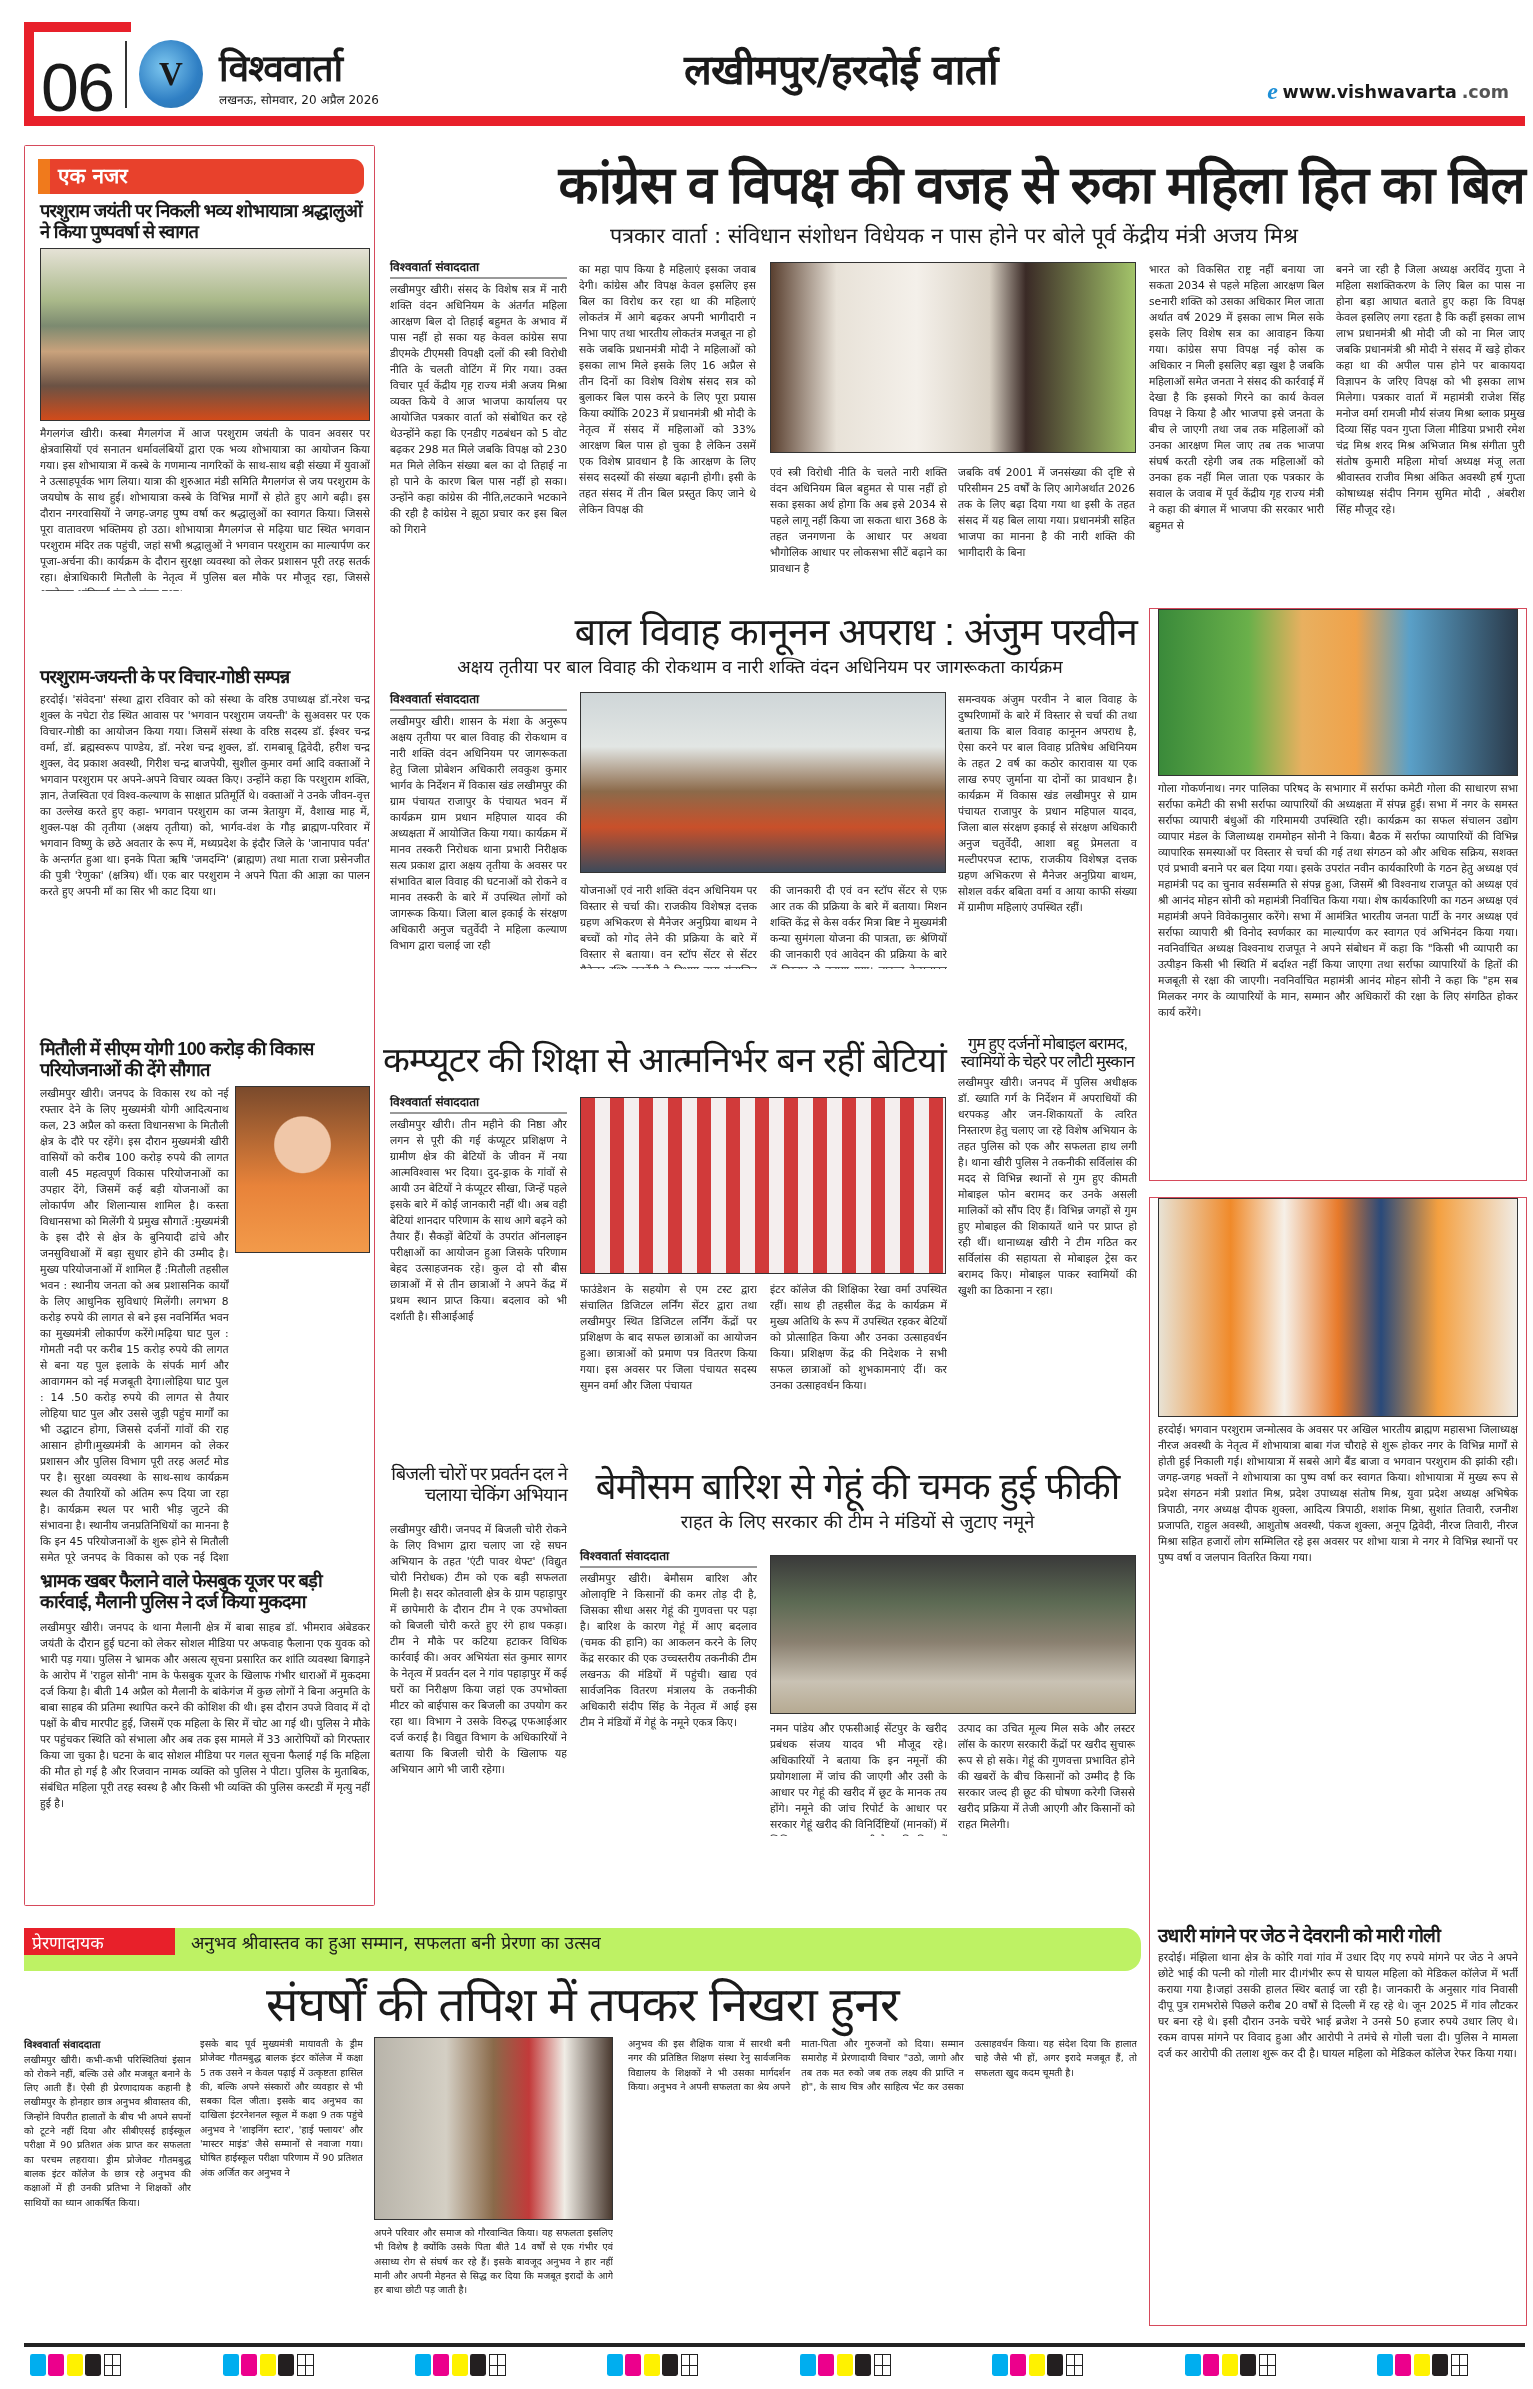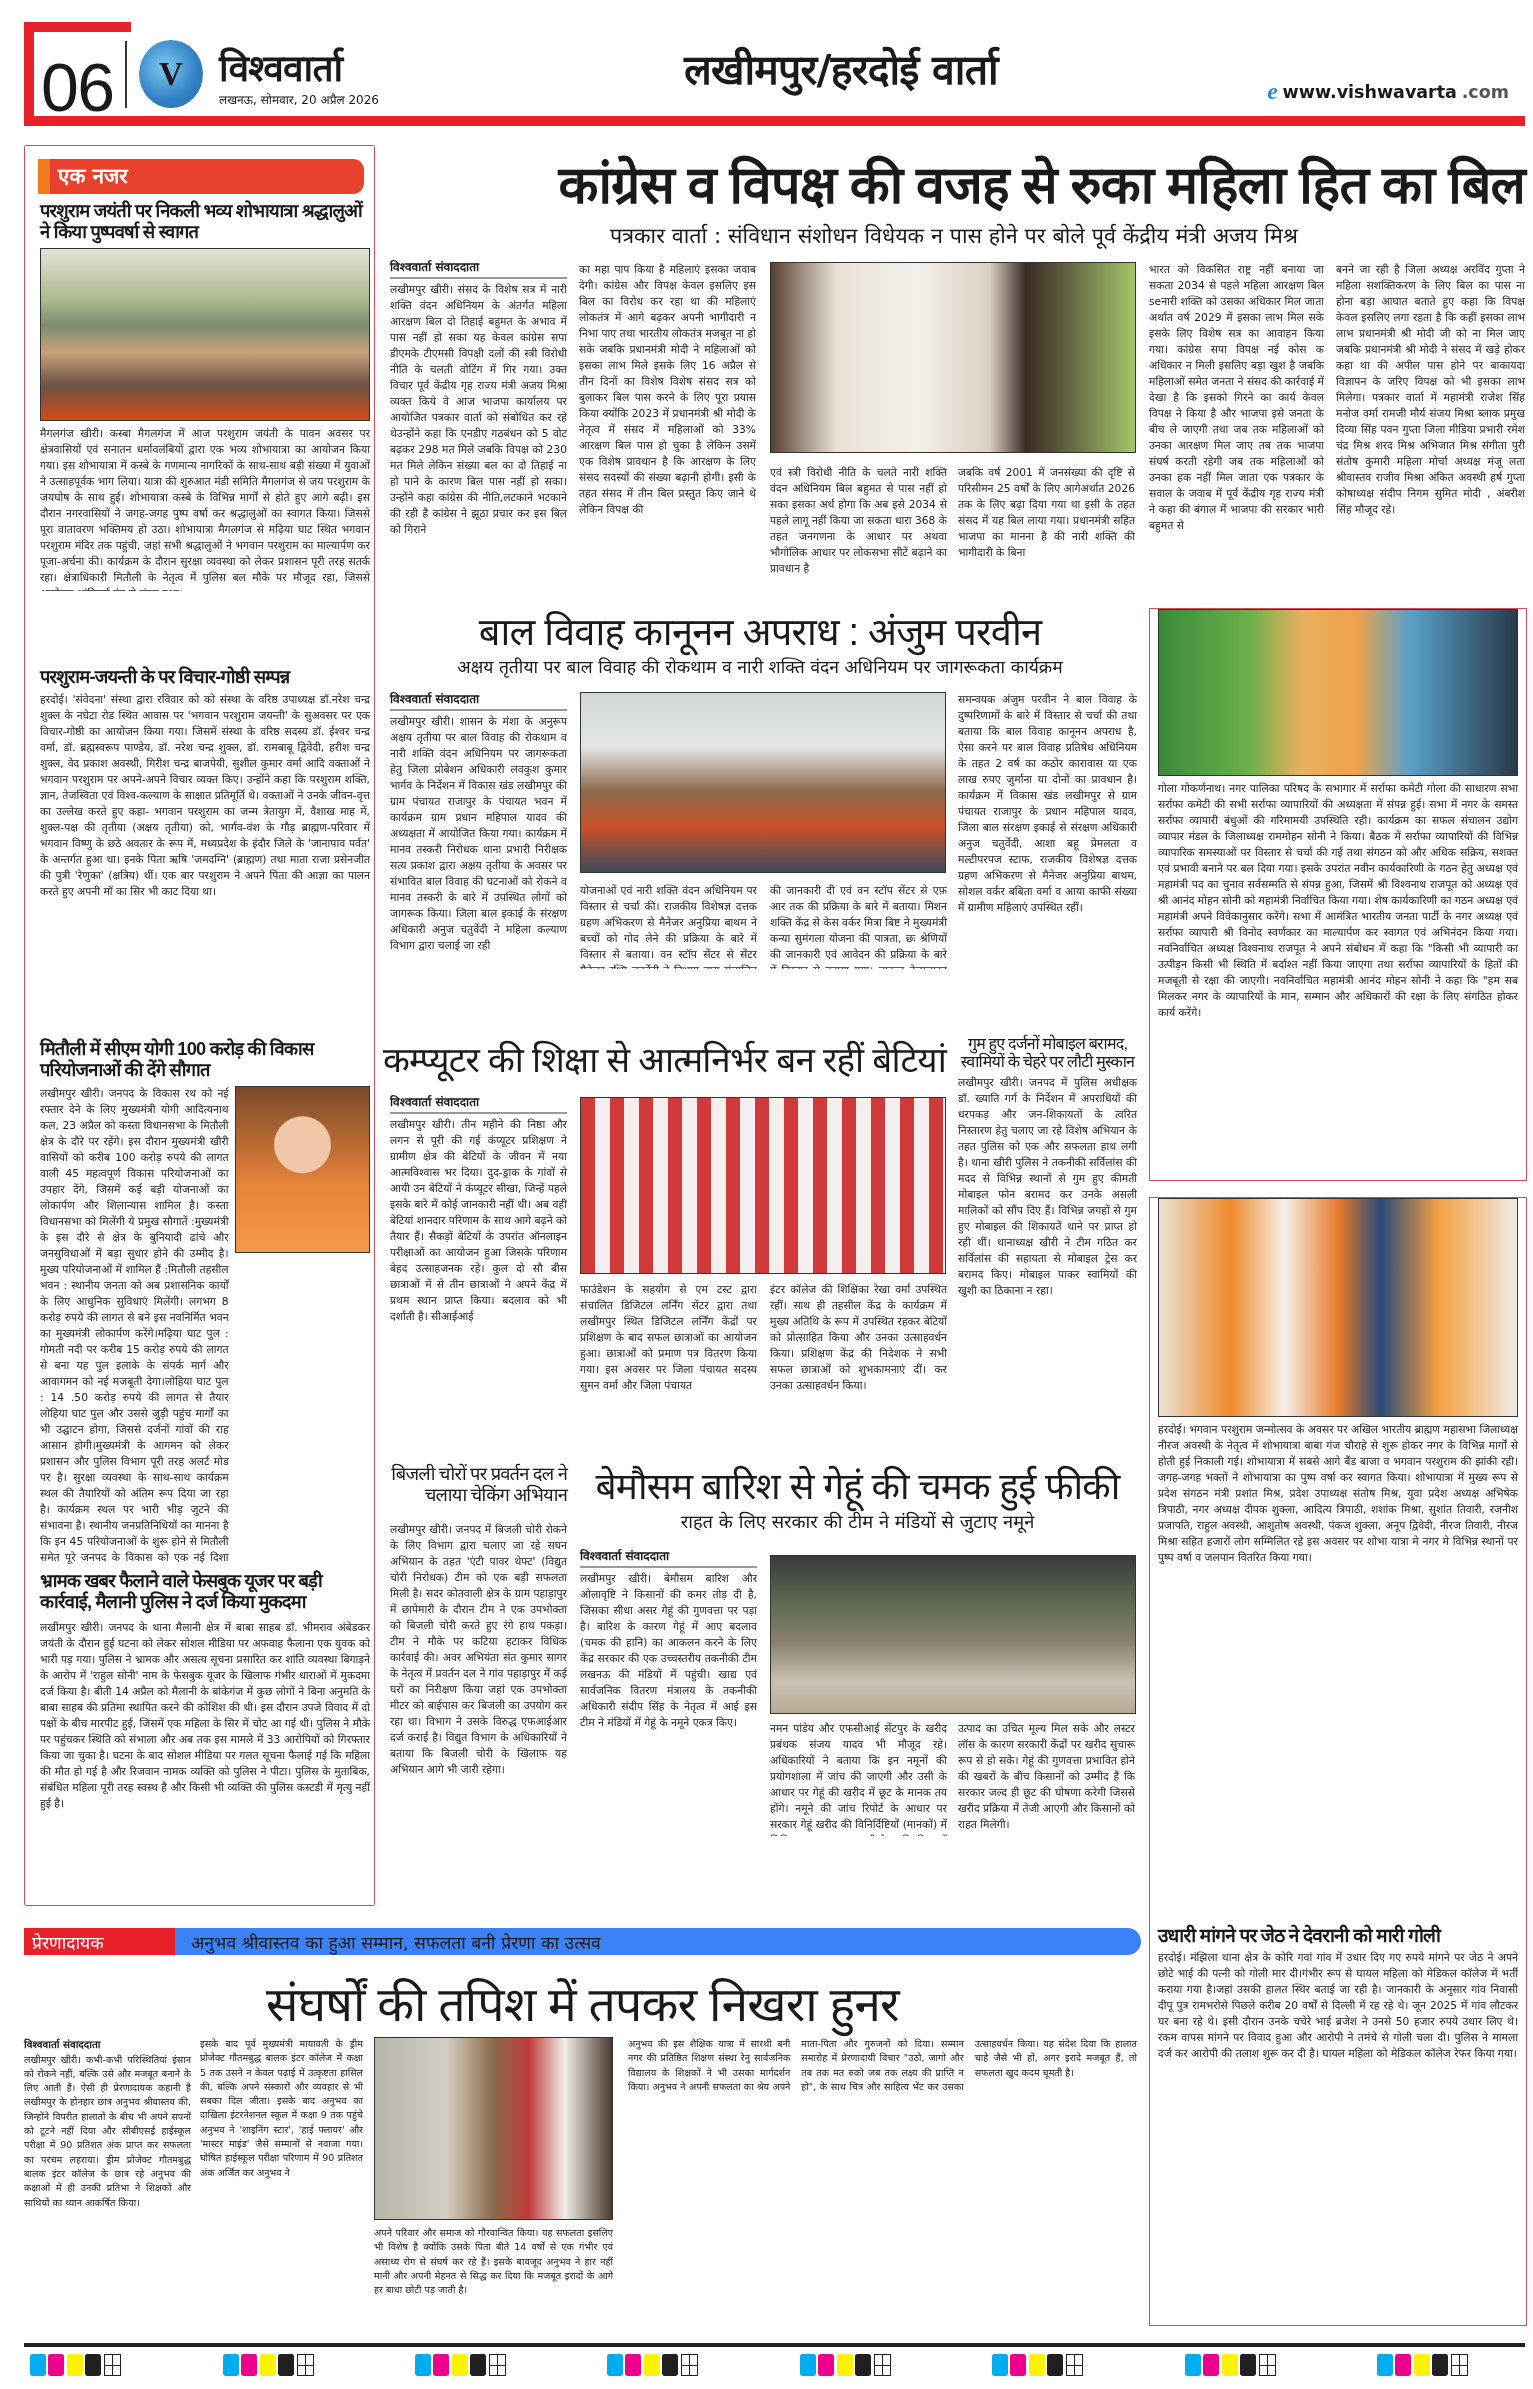--- a/index.html
+++ b/index.html
@@ -23,21 +23,21 @@
   
   .leftbox{left:24px;top:145px;width:351px;height:1761px;border:1.6px solid #d64a5b;border-radius:1.6px}
   .ek-nazar{left:38px;top:159px;width:326px;height:35px;background:#e8412c;border-radius:0 11px 11px 0;border-left:12.7px solid #f07a1c;color:#fff;font-weight:bold;font-size:20.7px;padding:1.6px 8px}
   h2,h3{font-weight:bold;line-height:1.15}
   .headline{font-family:"Liberation Sans",sans-serif;font-weight:bold;letter-spacing:-0.8px}
   .body-text{font-size:10.7px;line-height:16px;text-align:justify;color:#222;overflow:hidden}
   .body-text b{font-weight:normal}
   .photo{overflow:hidden;border:1.6px solid #333}
   .byline{font-size:12px;font-weight:bold;border-bottom:2.4px solid #999;padding-bottom:1.6px}
   .redbox{border:1.6px solid #d64a5b}
-  .banner{left:24px;top:1928px;width:1117px;height:27px;background:#3b82f6;border-radius:0 16px 16px 0}
+  .banner{left:24px;top:1928px;width:1117px;height:43px;background:#bef264;border-radius:0 16px 16px 0}
   .banner .tag{position:absolute;left:0;top:0;height:27px;width:151px;background:#e8202a;color:#fff;font-size:17.5px;padding:1.6px 8px}
   .banner .txt{position:absolute;left:167px;top:2.4px;font-size:17.5px}
   .bottom-rule{left:24px;top:2343px;width:1501px;height:4px;background:#222}
   .colorbar{top:2354px;height:24px;display:flex;gap:2.4px}
   .colorbar i{display:block;width:16px;height:22px;border-radius:2.4px}
   .reg{width:17.5px;height:22px;border:1.2px solid #222;position:relative}
   .reg:before{content:"";position:absolute;left:50%;top:0;bottom:0;border-left:1.2px solid #222}
   .reg:after{content:"";position:absolute;top:50%;left:0;right:0;border-top:1.2px solid #222}
 </style>
 </head>
@@ -92,21 +92,21 @@
   <div class="byline">विश्ववार्ता संवाददाता</div>
   <p class="body-text" style="height:312px;margin-top:3.2px"><b>लखीमपुर खीरी।</b> <span>संसद के विशेष सत्र में नारी शक्ति वंदन अधिनियम के अंतर्गत महिला आरक्षण बिल दो तिहाई बहुमत के अभाव में पास नहीं हो सका यह केवल कांग्रेस सपा डीएमके टीएमसी विपक्षी दलों की स्त्री विरोधी नीति के चलती वोटिंग में गिर गया। उक्त विचार पूर्व केंद्रीय गृह राज्य मंत्री अजय मिश्रा व्यक्त किये वे आज भाजपा कार्यालय पर आयोजित पत्रकार वार्ता को संबोधित कर रहे थेउन्होंने कहा कि एनडीए गठबंधन को 5 वोट बढ़कर 298 मत मिले जबकि विपक्ष को 230 मत मिले लेकिन संख्या बल का दो तिहाई ना हो पाने के कारण बिल पास नहीं हो सका। उन्होंने कहा कांग्रेस की नीति,लटकाने भटकाने की रही है कांग्रेस ने झूठा प्रचार कर इस बिल को गिराने</span></p>
 </div>
 <p class="abs body-text" style="left:579px;top:262px;width:177px;height:312px">का महा पाप किया है महिलाएं इसका जवाब देगी। कांग्रेस और विपक्ष केवल इसलिए इस बिल का विरोध कर रहा था की महिलाएं लोकतंत्र में आगे बढ़कर अपनी भागीदारी न निभा पाए तथा भारतीय लोकतंत्र मजबूत ना हो सके जबकि प्रधानमंत्री मोदी ने महिलाओं को इसका लाभ मिले इसके लिए 16 अप्रैल से तीन दिनों का विशेष विशेष संसद सत्र को बुलाकर बिल पास करने के लिए पूरा प्रयास किया क्योंकि 2023 में प्रधानमंत्री श्री मोदी के नेतृत्व में संसद में महिलाओं को 33% आरक्षण बिल पास हो चुका है लेकिन उसमें एक विशेष प्रावधान है कि आरक्षण के लिए संसद सदस्यों की संख्या बढ़ानी होगी। इसी के तहत संसद में तीन बिल प्रस्तुत किए जाने थे लेकिन विपक्ष की</p>
 <div class="abs photo" style="left:770px;top:262px;width:366px;height:191px;background:linear-gradient(90deg,#5a4030 0%,#e8e2d8 18%,#f4f0ea 40%,#d9d1c4 60%,#3a2a26 70%,#a3c46a 100%)"></div>
 <p class="abs body-text" style="left:770px;top:465px;width:177px;height:111px">एवं स्त्री विरोधी नीति के चलते नारी शक्ति वंदन अधिनियम बिल बहुमत से पास नहीं हो सका इसका अर्थ होगा कि अब इसे 2034 से पहले लागू नहीं किया जा सकता धारा 368 के तहत जनगणना के आधार पर अथवा भौगोलिक आधार पर लोकसभा सीटें बढ़ाने का प्रावधान है</p>
 <p class="abs body-text" style="left:958px;top:465px;width:177px;height:111px">जबकि वर्ष 2001 में जनसंख्या की दृष्टि से परिसीमन 25 वर्षों के लिए आगेअर्थात 2026 तक के लिए बढ़ा दिया गया था इसी के तहत संसद में यह बिल लाया गया। प्रधानमंत्री सहित भाजपा का मानना है की नारी शक्ति की भागीदारी के बिना</p>
 <p class="abs body-text" style="left:1149px;top:262px;width:175px;height:312px">भारत को विकसित राष्ट्र नहीं बनाया जा सकता 2034 से पहले महिला आरक्षण बिल seनारी शक्ति को उसका अधिकार मिल जाता अर्थात वर्ष 2029 में इसका लाभ मिल सके इसके लिए विशेष सत्र का आवाहन किया गया। कांग्रेस सपा विपक्ष नई कोस क अधिकार न मिली इसलिए बड़ा खुश है जबकि महिलाओं समेत जनता ने संसद की कार्रवाई में देखा है कि इसको गिरने का कार्य केवल विपक्ष ने किया है और भाजपा इसे जनता के बीच ले जाएगी तथा जब तक महिलाओं को उनका आरक्षण मिल जाए तब तक भाजपा संघर्ष करती रहेगी जब तक महिलाओं को उनका हक नहीं मिल जाता एक पत्रकार के सवाल के जवाब में पूर्व केंद्रीय गृह राज्य मंत्री ने कहा की बंगाल में भाजपा की सरकार भारी बहुमत से</p>
 <p class="abs body-text" style="left:1336px;top:262px;width:189px;height:312px">बनने जा रही है जिला अध्यक्ष अरविंद गुप्ता ने महिला सशक्तिकरण के लिए बिल का पास ना होना बड़ा आघात बताते हुए कहा कि विपक्ष केवल इसलिए लगा रहता है कि कहीं इसका लाभ लाभ प्रधानमंत्री श्री मोदी जी को ना मिल जाए जबकि प्रधानमंत्री श्री मोदी ने संसद में खड़े होकर कहा था की अपील पास होने पर बाकायदा विज्ञापन के जरिए विपक्ष को भी इसका लाभ मिलेगा। पत्रकार वार्ता में महामंत्री राजेश सिंह मनोज वर्मा रामजी मौर्य संजय मिश्रा ब्लाक प्रमुख दिव्या सिंह पवन गुप्ता जिला मीडिया प्रभारी रमेश चंद्र मिश्र शरद मिश्र अभिजात मिश्र संगीता पुरी संतोष कुमारी महिला मोर्चा अध्यक्ष मंजू लता श्रीवास्तव राजीव मिश्रा अंकित अवस्थी हर्ष गुप्ता कोषाध्यक्ष संदीप निगम सुमित मोदी , अंबरीश सिंह मौजूद रहे।</p>
 
-<h1 class="abs headline" style="left:383px;top:604px;width:754px;text-align:center;font-size:38px;font-weight:normal">बाल विवाह कानूनन अपराध : अंजुम परवीन</h1>
+<h1 class="abs headline" style="left:383px;top:604px;width:754px;text-align:right;font-size:38px;font-weight:normal">बाल विवाह कानूनन अपराध : अंजुम परवीन</h1>
 <h2 class="abs" style="left:383px;top:657px;width:754px;text-align:center;font-size:17.5px;font-weight:normal">अक्षय तृतीया पर बाल विवाह की रोकथाम व नारी शक्ति वंदन अधिनियम पर जागरूकता कार्यक्रम</h2>
 <div class="abs" style="left:390px;top:690px;width:177px">
   <div class="byline">विश्ववार्ता संवाददाता</div>
   <p class="body-text" style="height:274px;margin-top:3.2px"><b>लखीमपुर खीरी।</b> <span>शासन के मंशा के अनुरूप अक्षय तृतीया पर बाल विवाह की रोकथाम व नारी शक्ति वंदन अधिनियम पर जागरूकता हेतु जिला प्रोबेशन अधिकारी लवकुश कुमार भार्गव के निर्देशन में विकास खंड लखीमपुर की ग्राम पंचायत राजापुर के पंचायत भवन में कार्यक्रम ग्राम प्रधान महिपाल यादव की अध्यक्षता में आयोजित किया गया। कार्यक्रम में मानव तस्करी निरोधक थाना प्रभारी निरीक्षक सत्य प्रकाश द्वारा अक्षय तृतीया के अवसर पर संभावित बाल विवाह की घटनाओं को रोकने व मानव तस्करी के बारे में उपस्थित लोगों को जागरूक किया। जिला बाल इकाई के संरक्षण अधिकारी अनुज चतुर्वेदी ने महिला कल्याण विभाग द्वारा चलाई जा रही</span></p>
 </div>
 <div class="abs photo" style="left:580px;top:692px;width:366px;height:181px;background:linear-gradient(180deg,#cfd6d8 0%,#e2e6e4 30%,#8c6a4a 55%,#c9502a 75%,#3d4a5a 100%)"></div>
 <p class="abs body-text" style="left:580px;top:883px;width:177px;height:86px">योजनाओं एवं नारी शक्ति वंदन अधिनियम पर विस्तार से चर्चा की। राजकीय विशेषज्ञ दत्तक ग्रहण अभिकरण से मैनेजर अनुप्रिया बाथम ने बच्चों को गोद लेने की प्रक्रिया के बारे में विस्तार से बताया। वन स्टॉप सेंटर से सेंटर मैनेजर रश्मि चतुर्वेदी ने विभाग द्वारा संचालित महिला केंद्रित योजनाओं</p>
 <p class="abs body-text" style="left:770px;top:883px;width:177px;height:86px">की जानकारी दी एवं वन स्टॉप सेंटर से एफ़ आर तक की प्रक्रिया के बारे में बताया। मिशन शक्ति केंद्र से केस वर्कर मित्रा बिष्ट ने मुख्यमंत्री कन्या सुमंगला योजना की पात्रता, छः श्रेणियों की जानकारी एवं आवेदन की प्रक्रिया के बारे में विस्तार से बताया गया। चाइल्ड हेल्पलाइन परियोजना</p>
 <p class="abs body-text" style="left:958px;top:692px;width:179px;height:277px">समन्वयक अंजुम परवीन ने बाल विवाह के दुष्परिणामों के बारे में विस्तार से चर्चा की तथा बताया कि बाल विवाह कानूनन अपराध है, ऐसा करने पर बाल विवाह प्रतिषेध अधिनियम के तहत 2 वर्ष का कठोर कारावास या एक लाख रुपए जुर्माना या दोनों का प्रावधान है। कार्यक्रम में विकास खंड लखीमपुर से ग्राम पंचायत राजापुर के प्रधान महिपाल यादव, जिला बाल संरक्षण इकाई से संरक्षण अधिकारी अनुज चतुर्वेदी, आशा बहू प्रेमलता व मल्टीपरपज स्टाफ, राजकीय विशेषज्ञ दत्तक ग्रहण अभिकरण से मैनेजर अनुप्रिया बाथम, सोशल वर्कर बबिता वर्मा व आया काफी संख्या में ग्रामीण महिलाएं उपस्थित रहीं।</p>
 

